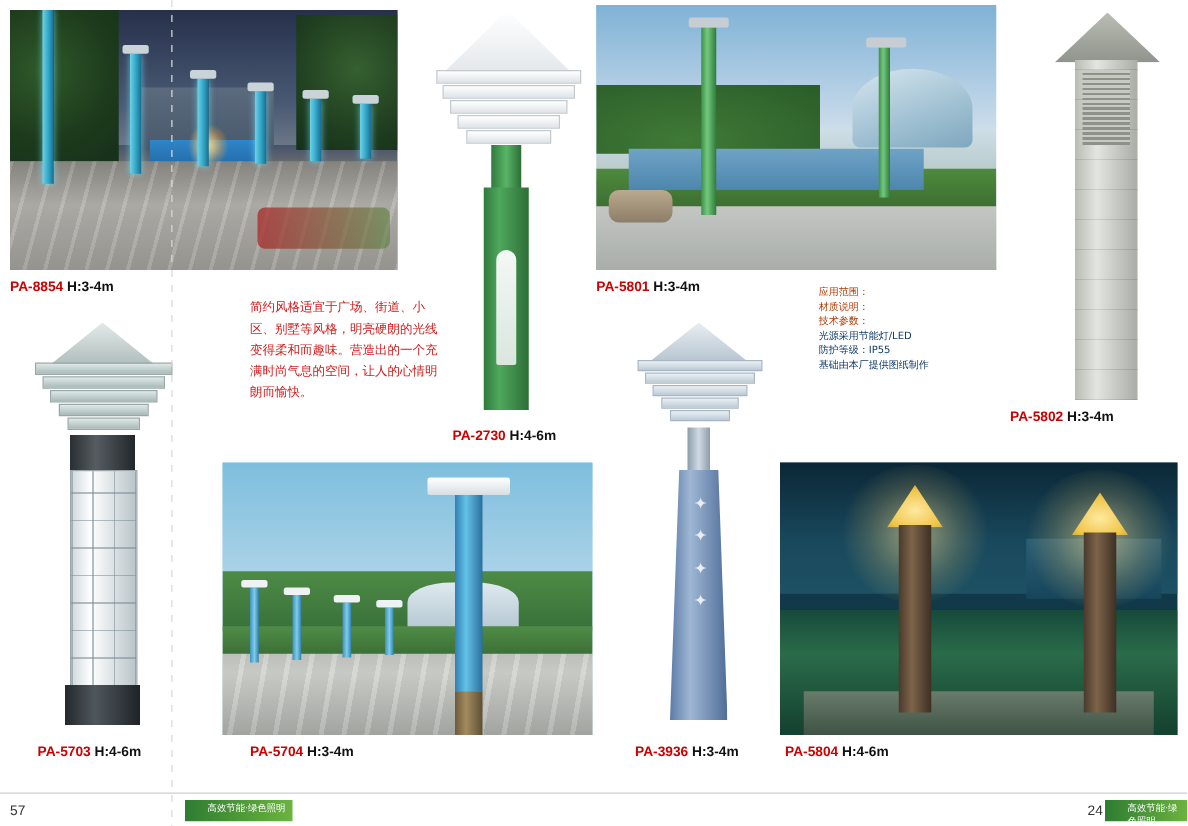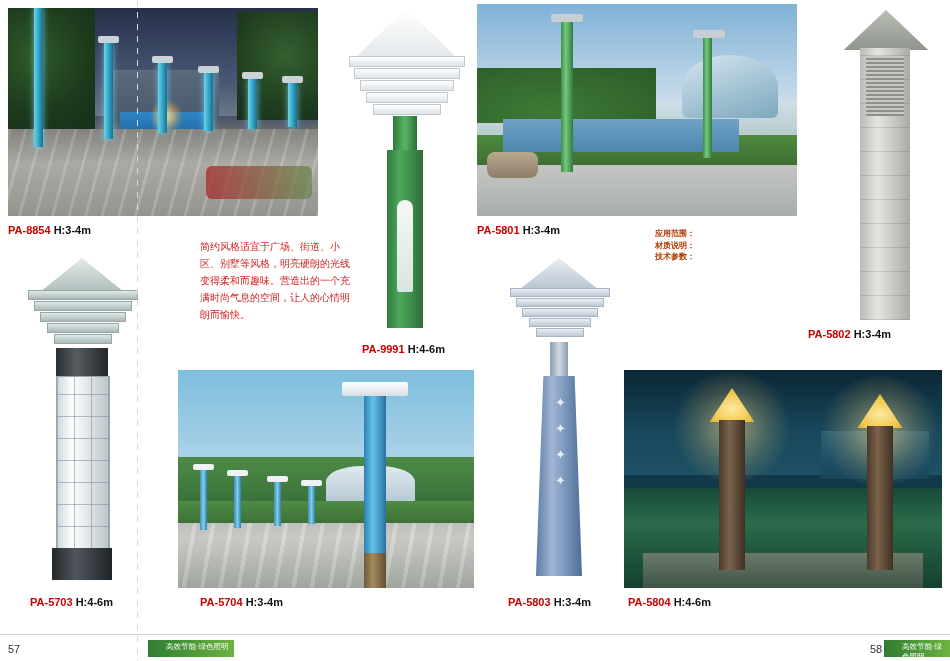--- a/index.html
+++ b/index.html
@@ -179,21 +179,21 @@
   #intro-text {
     position:absolute; left:200px; top:238px; width:150px;
     font-size:10px; line-height:17px; color:#d01a1a;
     font-family:"DejaVu Sans", sans-serif;
   }
   #spec-box {
     position:absolute; left:655px; top:228px; width:150px;
     font-size:8px; line-height:11.5px; color:#113a6b;
     font-family:"DejaVu Sans", sans-serif;
   }
-  #spec-box .sec { color:#b23a00; font-weight:bold; }
+  #spec-box .sec { color:#b23a00; font-weight:normal; }
   
   #footer-line { position:absolute; left:0; bottom:26px; width:950px; height:1px; background:#cfcfcf; }
   .pageno { position:absolute; bottom:6px; font-size:11px; color:#333; }
   .brandbar { position:absolute; bottom:4px; height:15px; padding:2px 6px 0 18px;
     font-size:7.5px; color:#ffffff; background:linear-gradient(90deg,#2e7d32,#6cb33f);
     font-family:"DejaVu Sans", sans-serif; }
   .spine { position:absolute; left:137px; top:0; width:1px; height:661px;
     background: repeating-linear-gradient(180deg,#d9d9d9 0 6px, rgba(255,255,255,0) 6px 12px); }
 </style>
 </head>
@@ -227,21 +227,21 @@
     <div class="fin" style="left:4px;  top:52px;  width:114px; height:9px;"></div>
     <div class="fin" style="left:9px;  top:64px;  width:104px; height:9px;"></div>
     <div class="fin" style="left:15px; top:76px;  width:92px;  height:9px;"></div>
     <div class="fin" style="left:21px; top:88px;  width:80px;  height:9px;"></div>
     <div class="fin" style="left:28px; top:100px; width:66px;  height:9px;"></div>
     <div class="neck"></div>
     <div class="pole"></div>
     <div class="win"></div>
   </div>
   <div class="caption" style="left:362px; top:343px;">
-    <span>PA-9991</span>
+    <span>PA-2730</span>
     <span class="h">H:4-6m</span>
   </div>
 
   <div class="photo" id="ph3">
     <div class="sky"></div>
     <div class="hill"></div>
     <div class="glass"></div>
     <div class="road"></div>
     <div class="lawn"></div>
     <div class="water"></div>
@@ -305,21 +305,21 @@
     <div class="fin" style="left:29px; top:68px; width:60px; height:7px;"></div>
     <div class="fin" style="left:36px; top:78px; width:46px; height:7px;"></div>
     <div class="neck"></div>
     <div class="body"></div>
     <div class="p7dot" style="left:55px; top:146px;">✦</div>
     <div class="p7dot" style="left:55px; top:172px;">✦</div>
     <div class="p7dot" style="left:55px; top:198px;">✦</div>
     <div class="p7dot" style="left:55px; top:224px;">✦</div>
   </div>
   <div class="caption" style="left:508px; top:596px;">
-    <span>PA-5803</span>
+    <span>PA-3936</span>
     <span class="h">H:3-4m</span>
   </div>
 
   <div class="photo" id="ph8">
     <div class="sky"></div>
     <div class="skyline"></div>
     <div class="ground"></div>
     <div class="path"></div>
     <div class="p8glow" style="left:48px; top:2px; width:120px; height:110px;"></div>
     <div class="p8head" style="left:80px; top:18px;"></div>
@@ -332,22 +332,25 @@
     <span>PA-5804</span>
     <span class="h">H:4-6m</span>
   </div>
 
   <div id="intro-text">简约风格适宜于广场、街道、小区、别墅等风格，明亮硬朗的光线变得柔和而趣味。营造出的一个充满时尚气息的空间，让人的心情明朗而愉快。</div>
 
   <div id="spec-box">
     <div class="sec">应用范围：</div>
     <div class="sec">材质说明：</div>
     <div class="sec">技术参数：</div>
+    <div style="white-space:pre-line;">光源采用节能灯/LED
+防护等级：IP55
+基础由本厂提供图纸制作</div>
   </div>
 
   <div class="spine"></div>
   <div id="footer-line"></div>
   <div class="pageno" style="left:8px;">57</div>
-  <div class="pageno" style="left:870px;">58</div>
+  <div class="pageno" style="left:870px;">24</div>
   <div class="brandbar" style="left:148px;">高效节能·绿色照明</div>
   <div class="brandbar" style="left:884px;">高效节能·绿色照明</div>
 
 </div>
 
 </body></html>

